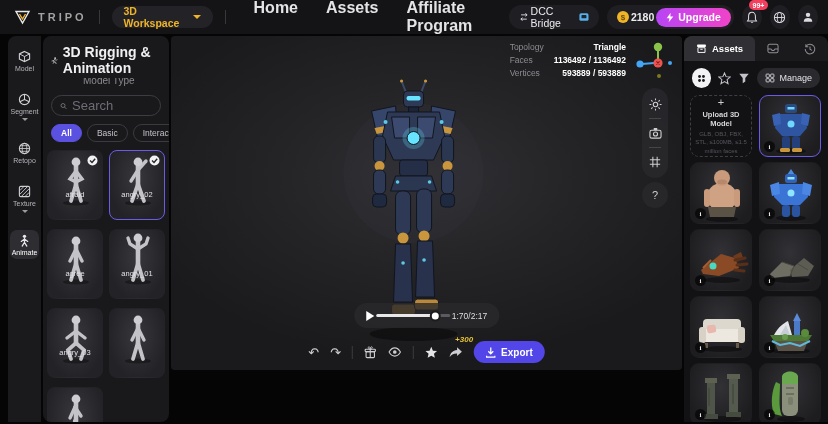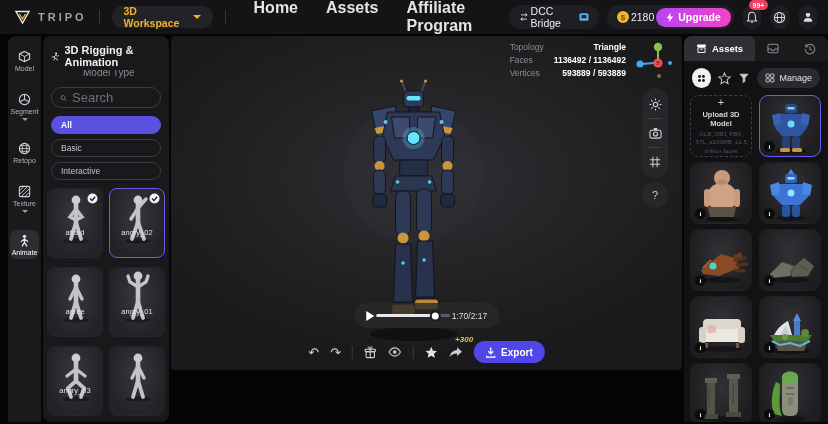--- a/index.html
+++ b/index.html
@@ -27,27 +27,27 @@
   
   .app-sidebar { left:8px; top:36px; width:33px; height:386px; background:#1a1a1d; border-radius:8px 0 0 0; display:flex; flex-direction:column; align-items:center; padding-top:10px; gap:14px; }
   .side-item { width:29px; padding:4px 0 3px; border-radius:7px; display:flex; flex-direction:column; align-items:center; gap:2px; cursor:pointer; color:#cfcfd3; }
   .side-item .lbl { font-size:7px; color:#b4b4ba; }
   .side-item.active { background:#2d2d32; }
   .side-item.active .lbl { color:#fff; }
   .side-caret { width:0; height:0; border-left:3px solid transparent; border-right:3px solid transparent; border-top:3px solid #9a9aa0; margin-top:1px; }
 
   
   .anim-panel { left:43px; top:36px; width:126px; height:386px; background:#19191c; border-radius:8px; overflow:hidden; }
-  .ap-header { display:flex; align-items:center; gap:5px; padding:8px 8px 2px; font-size:11px; font-weight:bold; color:#f0f0f2; }
+  .ap-header { display:flex; align-items:center; gap:5px; padding:8px 8px 2px; font-size:14px; font-weight:bold; color:#f0f0f2; }
   .model-type-row { height:10px; overflow:hidden; padding:0 8px; }
   .model-type-row span { display:block; margin-top:-3px; font-size:10px; color:#8a8a90;padding-left:32px; }
   .search-box { margin:7px 8px 0; height:21px; border:1px solid #3c3c42; border-radius:12px; display:flex; align-items:center; gap:5px; padding:0 8px; }
   .search-box input { background:transparent; border:none; outline:none; color:#d6d6da; font-size:13px; width:80px; font-family:"Liberation Sans",sans-serif; }
   .search-box input::placeholder { color:#6d6d74; }
-  .filter-tabs { display:flex; gap:5px; margin:8px 8px 0;flex-direction:column; }
+  .filter-tabs { display:flex; gap:5px; margin:8px 8px 0; }
   .ftab { height:18px; padding:0 9px; border-radius:11px; border:1px solid #3a3a40; display:flex; align-items:center; font-size:8.5px; color:#c2c2c8; cursor:pointer; white-space:nowrap; }
   .ftab.active { background:var(--accent,#5b51e0); border-color:var(--accent,#5b51e0); color:#fff; font-weight:bold; }
   .anim-grid { display:grid; grid-template-columns:56px 56px; gap:9px 6px; padding:8px 4px 0; }
   .anim-card { position:relative; width:56px; height:70px; background:#26262a; border-radius:8px; border:1.5px solid transparent; cursor:pointer; background-image:radial-gradient(ellipse at 50% 40%, #37373c 0%, #232327 75%); }
   .anim-card.selected { border-color:#6a5ce8; }
   .anim-name { position:absolute; bottom:20px; left:0; right:0; text-align:center; font-size:7.5px; color:#e2e2e6; }
   .check-badge { position:absolute; top:4px; right:4px; }
 
   
   .viewport { left:171px; top:36px; width:511px; height:334px; border-radius:4px; background:radial-gradient(ellipse 60% 55% at 50% 42%, #303034 0%, #242427 50%, #1a1a1c 100%); overflow:hidden; cursor:grab;padding-left:42px; }
@@ -124,21 +124,21 @@
           <path d="M11,9 H3 M5,7 L2.5,9 L5,11" stroke="#e0e0e4" stroke-width="1.3" fill="none"></path>
         </svg>
         <span>DCC Bridge</span>
         <svg width="12" height="11" viewBox="0 0 12 11">
           <rect x="0.5" y="0.5" width="11" height="9" rx="2" fill="#58b0ea"></rect>
           <rect x="3" y="2.5" width="6" height="4" rx="0.8" fill="#1c2530"></rect>
         </svg>
       </div>
       <div class="pill" style="padding-right:3px;">
         <span class="coin">$</span>
-        <span style="font-weight:normal;">2180</span>
+        <span style="font-weight:bold;">2180</span>
         <div class="upgrade-pill">
           <svg width="8" height="11" viewBox="0 0 12 14">
             <polygon points="7,0 1,8 5.2,8 4,14 11,5.5 6.5,5.5" fill="#fff"></polygon>
           </svg>
           <span>Upgrade</span>
         </div>
       </div>
       <div class="icon-circle">
         <svg width="12" height="13" viewBox="0 0 14 15">
           <path d="M7,1.5 C4.5,1.5 3,3.5 3,6 L3,9.5 L1.8,11.5 L12.2,11.5 L11,9.5 L11,6 C11,3.5 9.5,1.5 7,1.5 Z" fill="none" stroke="#dcdce0" stroke-width="1.2"></path>

